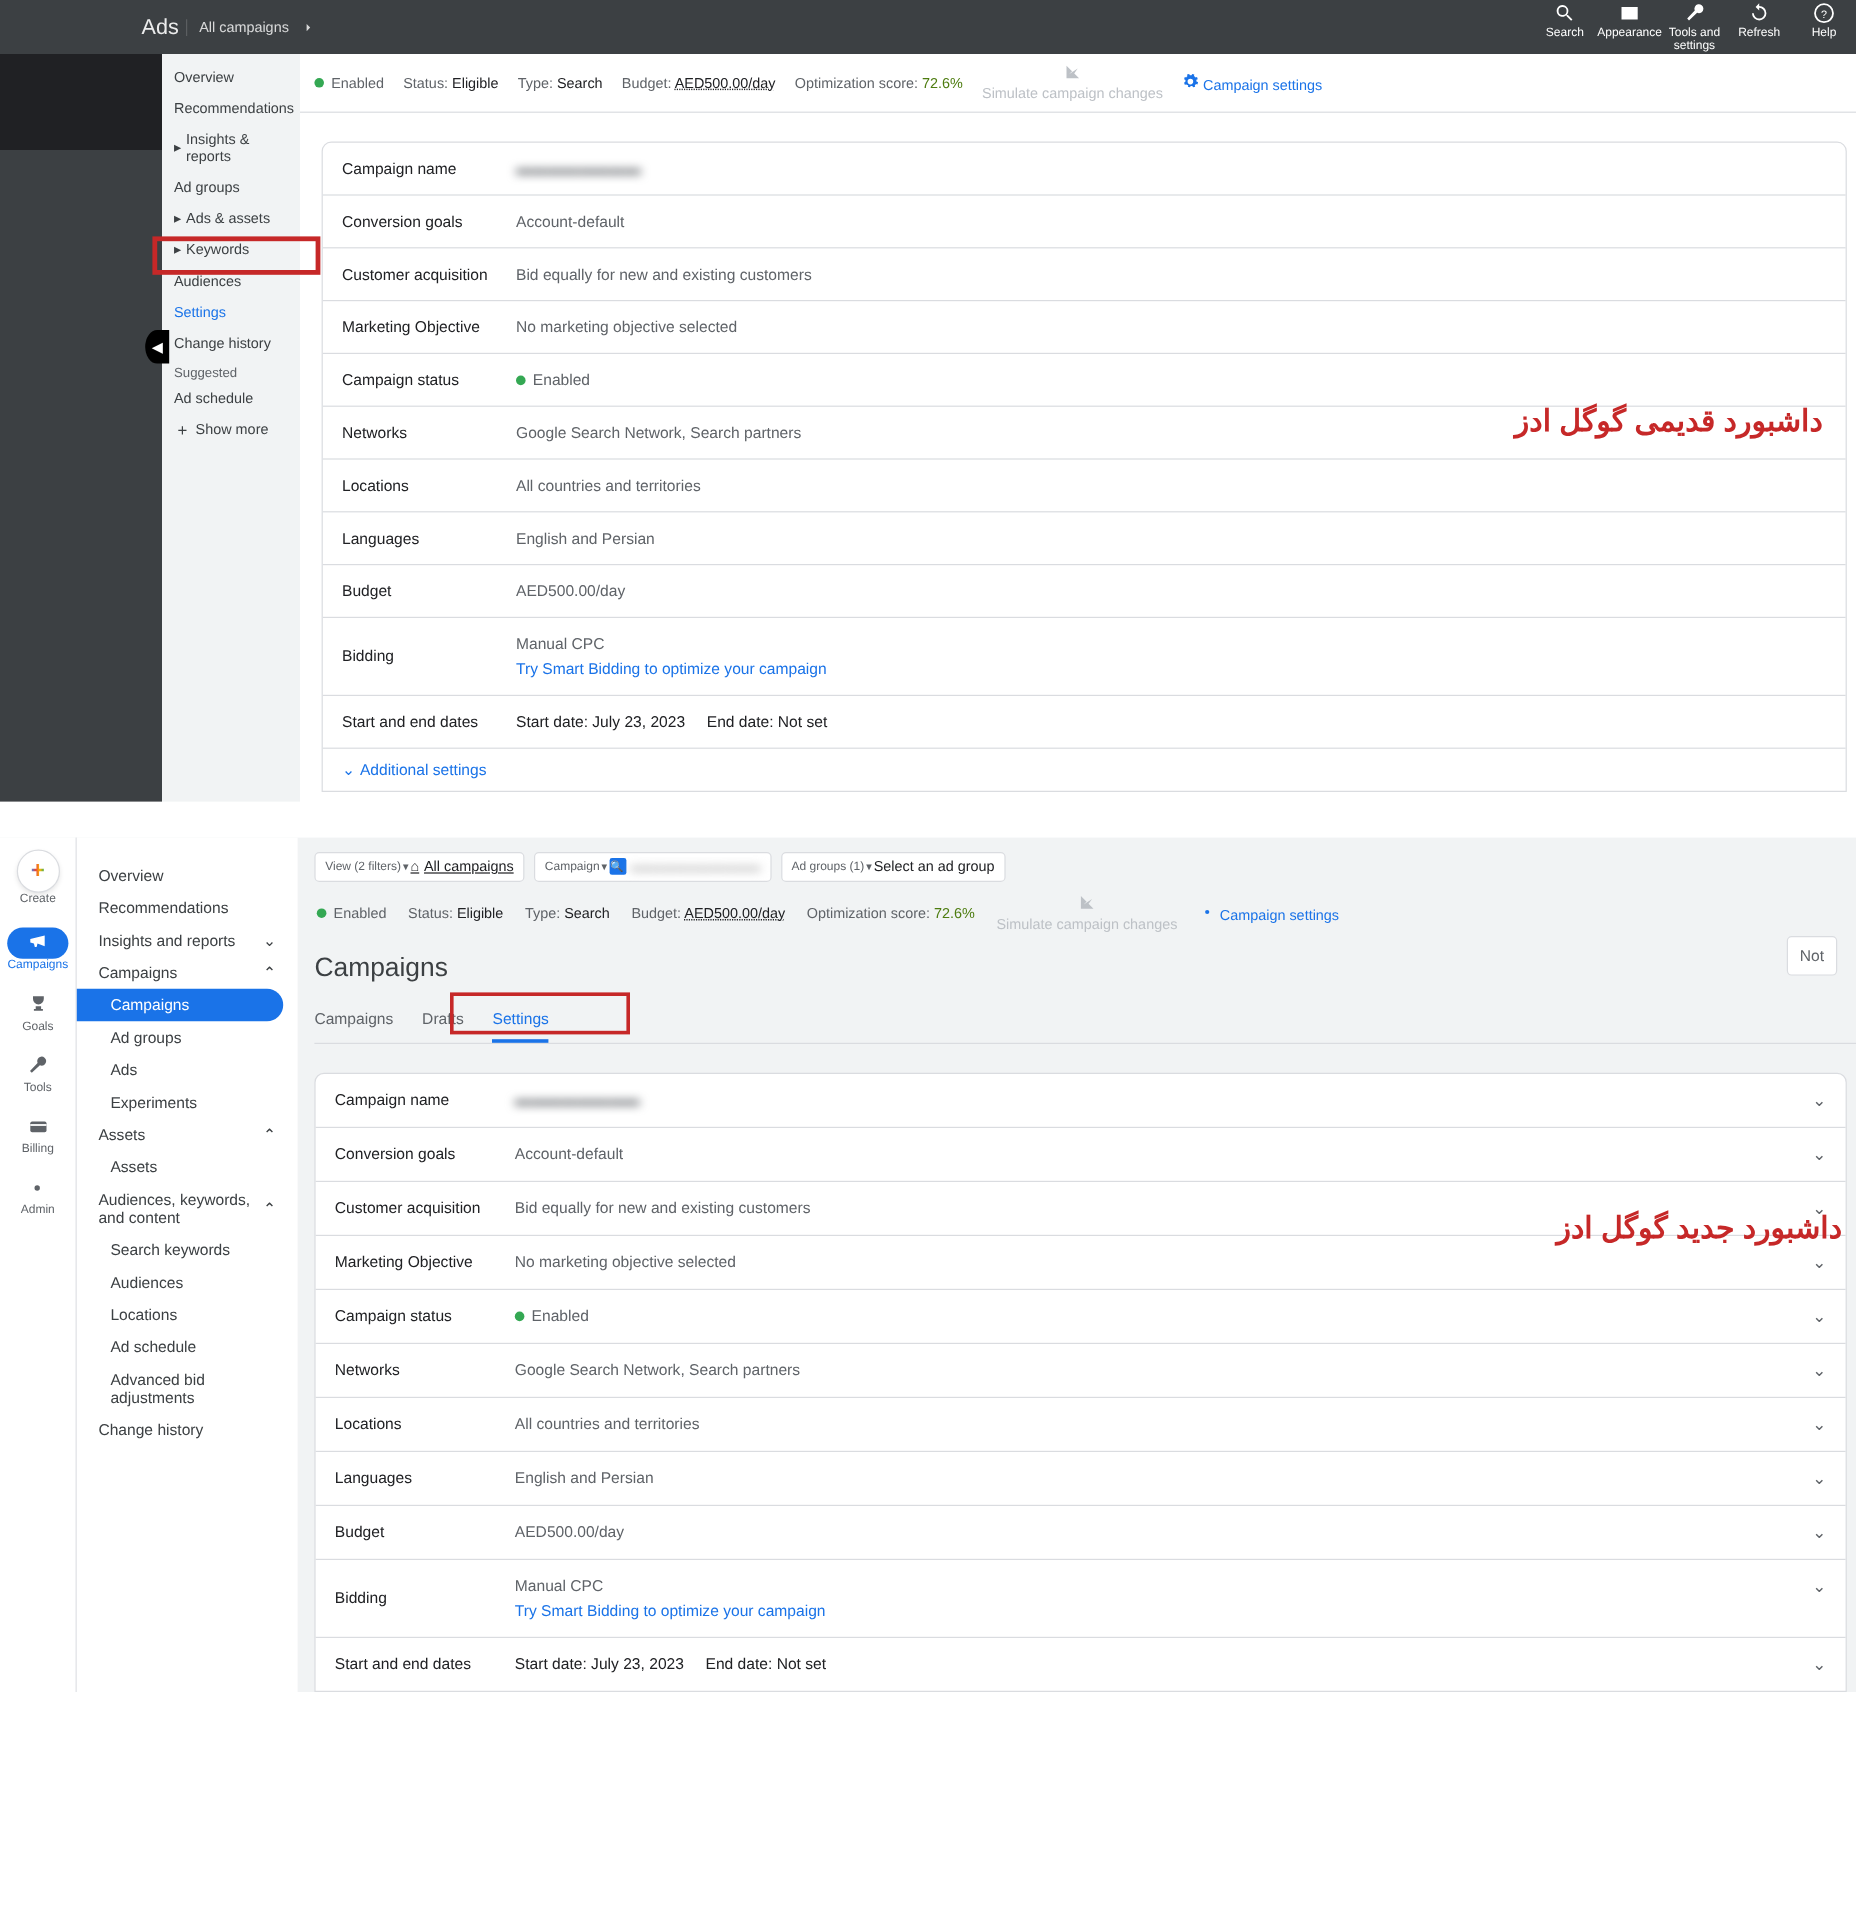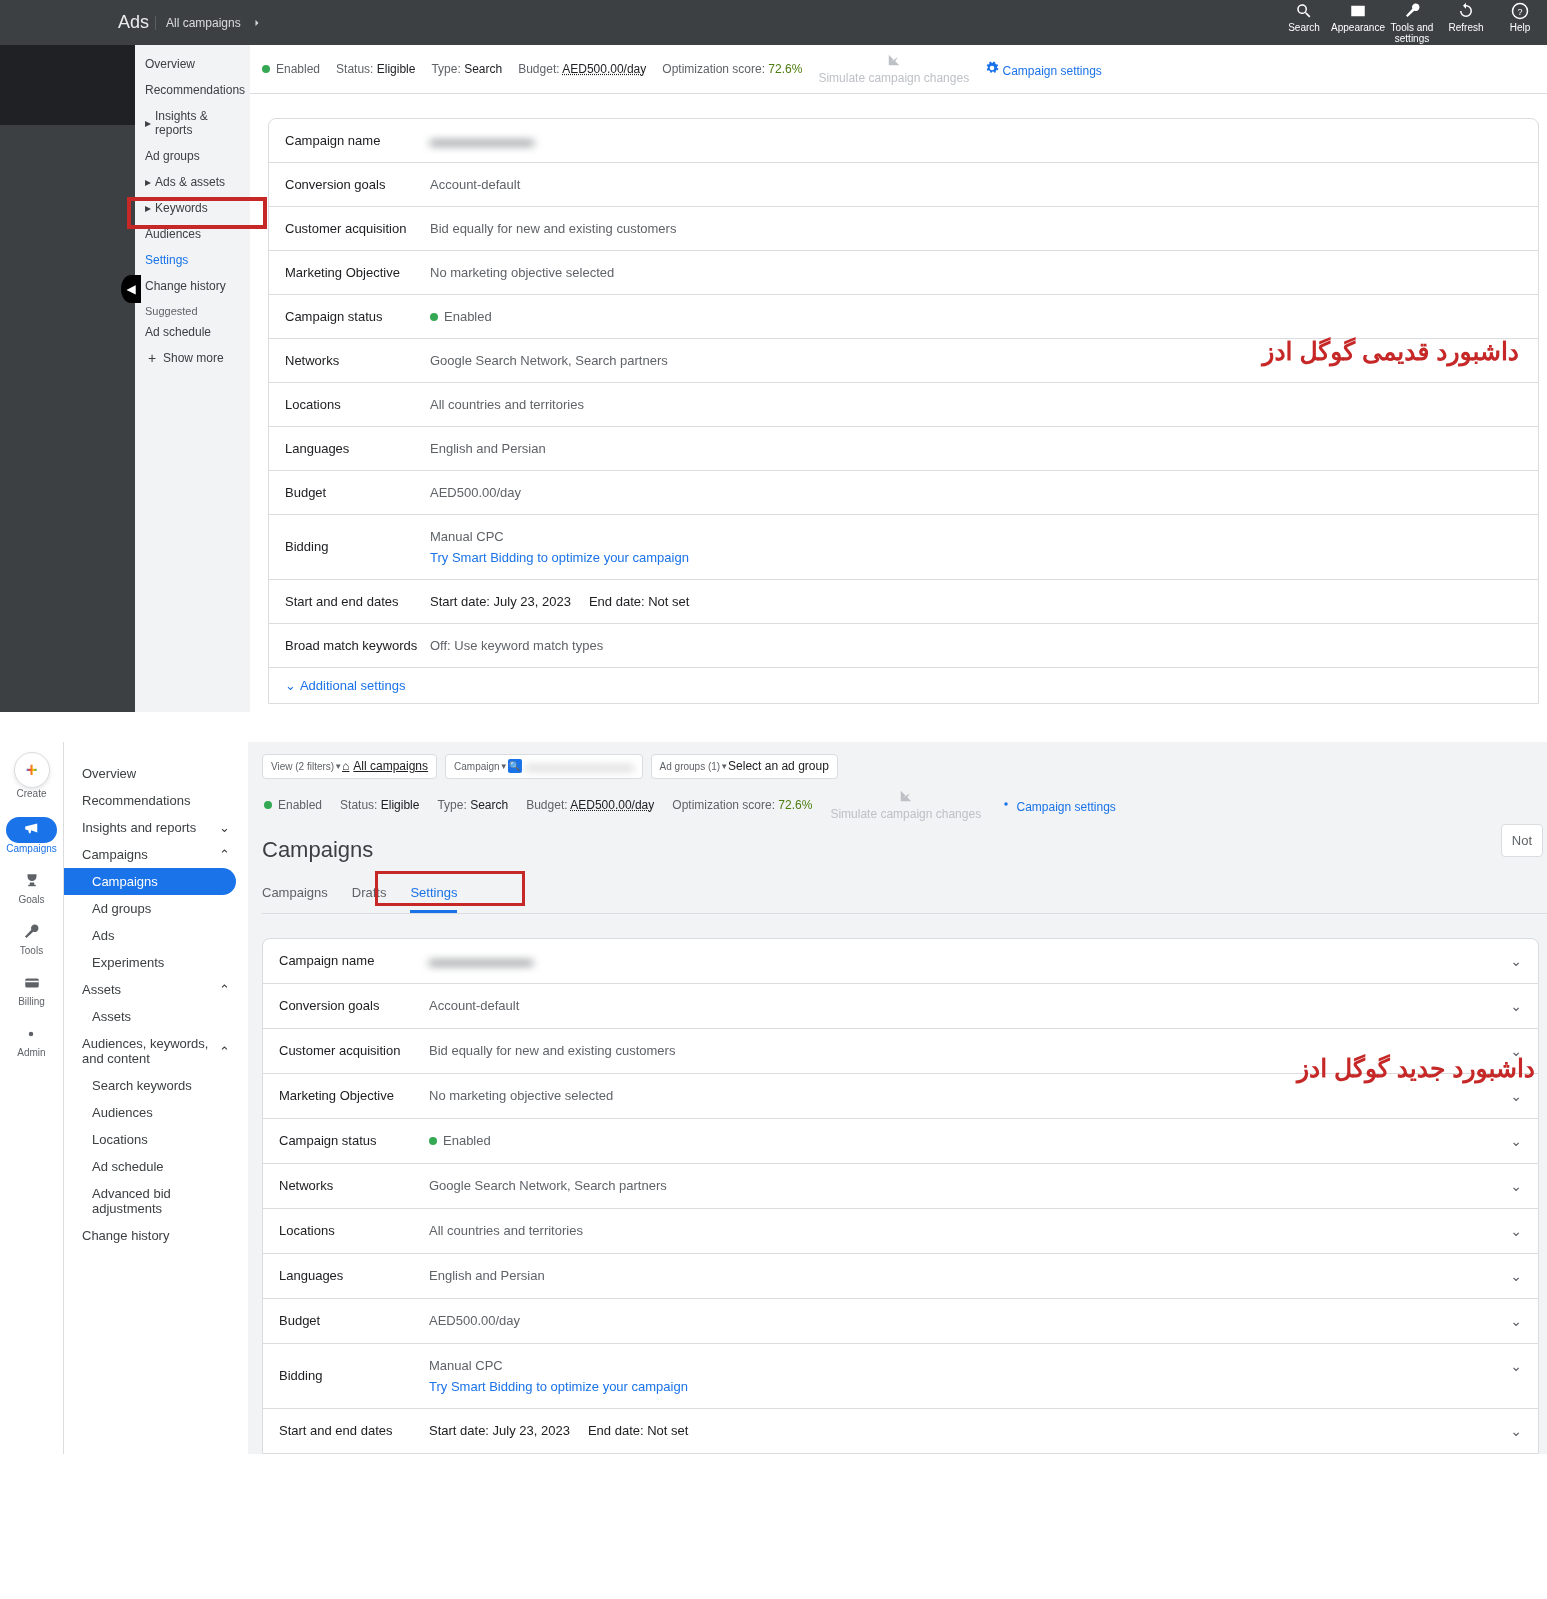--- a/index.html
+++ b/index.html
@@ -68,21 +68,21 @@
 .filter .top { display: flex; justify-content: space-between; align-items: center; font-size: 10px; }
 .filter .bot { font-size: 12px; color: #202124; display: flex; align-items: center; gap: 4px; text-decoration: underline; }
 .filter .bot.nodec { text-decoration: none; }
 .filter .tri { font-size: 8px; }
 .statusbar2 { display: flex; align-items: center; gap: 18px; padding: 10px 2px; font-size: 12px; }
 .h1new { font-size: 22px; color: #3c4043; padding: 6px 0 14px; }
 .tabs { display: flex; gap: 24px; font-size: 13px; color: #5f6368; border-bottom: 1px solid #dadce0; position: relative; }
 .tabs .tab { padding: 8px 0 10px; cursor: pointer; }
 .tabs .tab.sel { color: #1a73e8; border-bottom: 3px solid #1a73e8; }
 .red-box2 { position: absolute; left: 113px; top: -6px; width: 150px; height: 35px; border: 3px solid #c62828; pointer-events: none; }
-.notrunc { position: absolute; right: 4px; top: 82px; background: #fff; border: 1px solid #dadce0; border-radius: 4px; padding: 8px 10px; font-size: 13px; color: #5f6368; }
+.notrunc { position: absolute; right: 16px; top: 82px; background: #fff; border: 1px solid #dadce0; border-radius: 4px; padding: 8px 10px; font-size: 13px; color: #5f6368; }
 
 .exp-panel { margin: 24px 8px 0 0; border: 1px solid #dadce0; border-radius: 8px 8px 0 0; background: #fff; }
 .xrow { display: flex; align-items: flex-start; padding: 14px 16px; border-bottom: 1px solid #dadce0; cursor: pointer; }
 .xrow:last-child { border: 0; }
 .xrow .k { width: 150px; color: #202124; font-weight: 500; font-size: 13px; }
 .xrow .v { flex: 1; color: #5f6368; font-size: 13px; }
 .xrow .chev { color: #5f6368; font-size: 14px; }
 .blur { filter: blur(4px); color: #bbb; }
 .chevr { width: 12px; height: 12px; }
 </style>
@@ -210,24 +210,20 @@
             <div class="k" style="padding-top:10px">Bidding</div>
             <div class="v">
               <div>Manual CPC</div>
               <div class="link-blue" style="margin-top:6px">Try Smart Bidding to optimize your campaign</div>
             </div>
           </div>
         <div class="srow">
             <div class="k">Start and end dates</div>
             <div class="v"><span class="sd">Start date: July 23, 2023</span><span class="sd">End date: Not set</span></div>
           </div>
-        <div class="srow">
-            <div class="k">Broad match keywords</div>
-            <div class="v">Off: Use keyword match types</div>
-          </div>
         <div class="addl">
             <span>⌄</span>
             <span>Additional settings</span>
           </div>
       </div>
     </div>
   </div>
   <div class="annot" style="right:28px; top:290px">داشبورد قدیمی گوگل ادز</div>
 </div>
 

